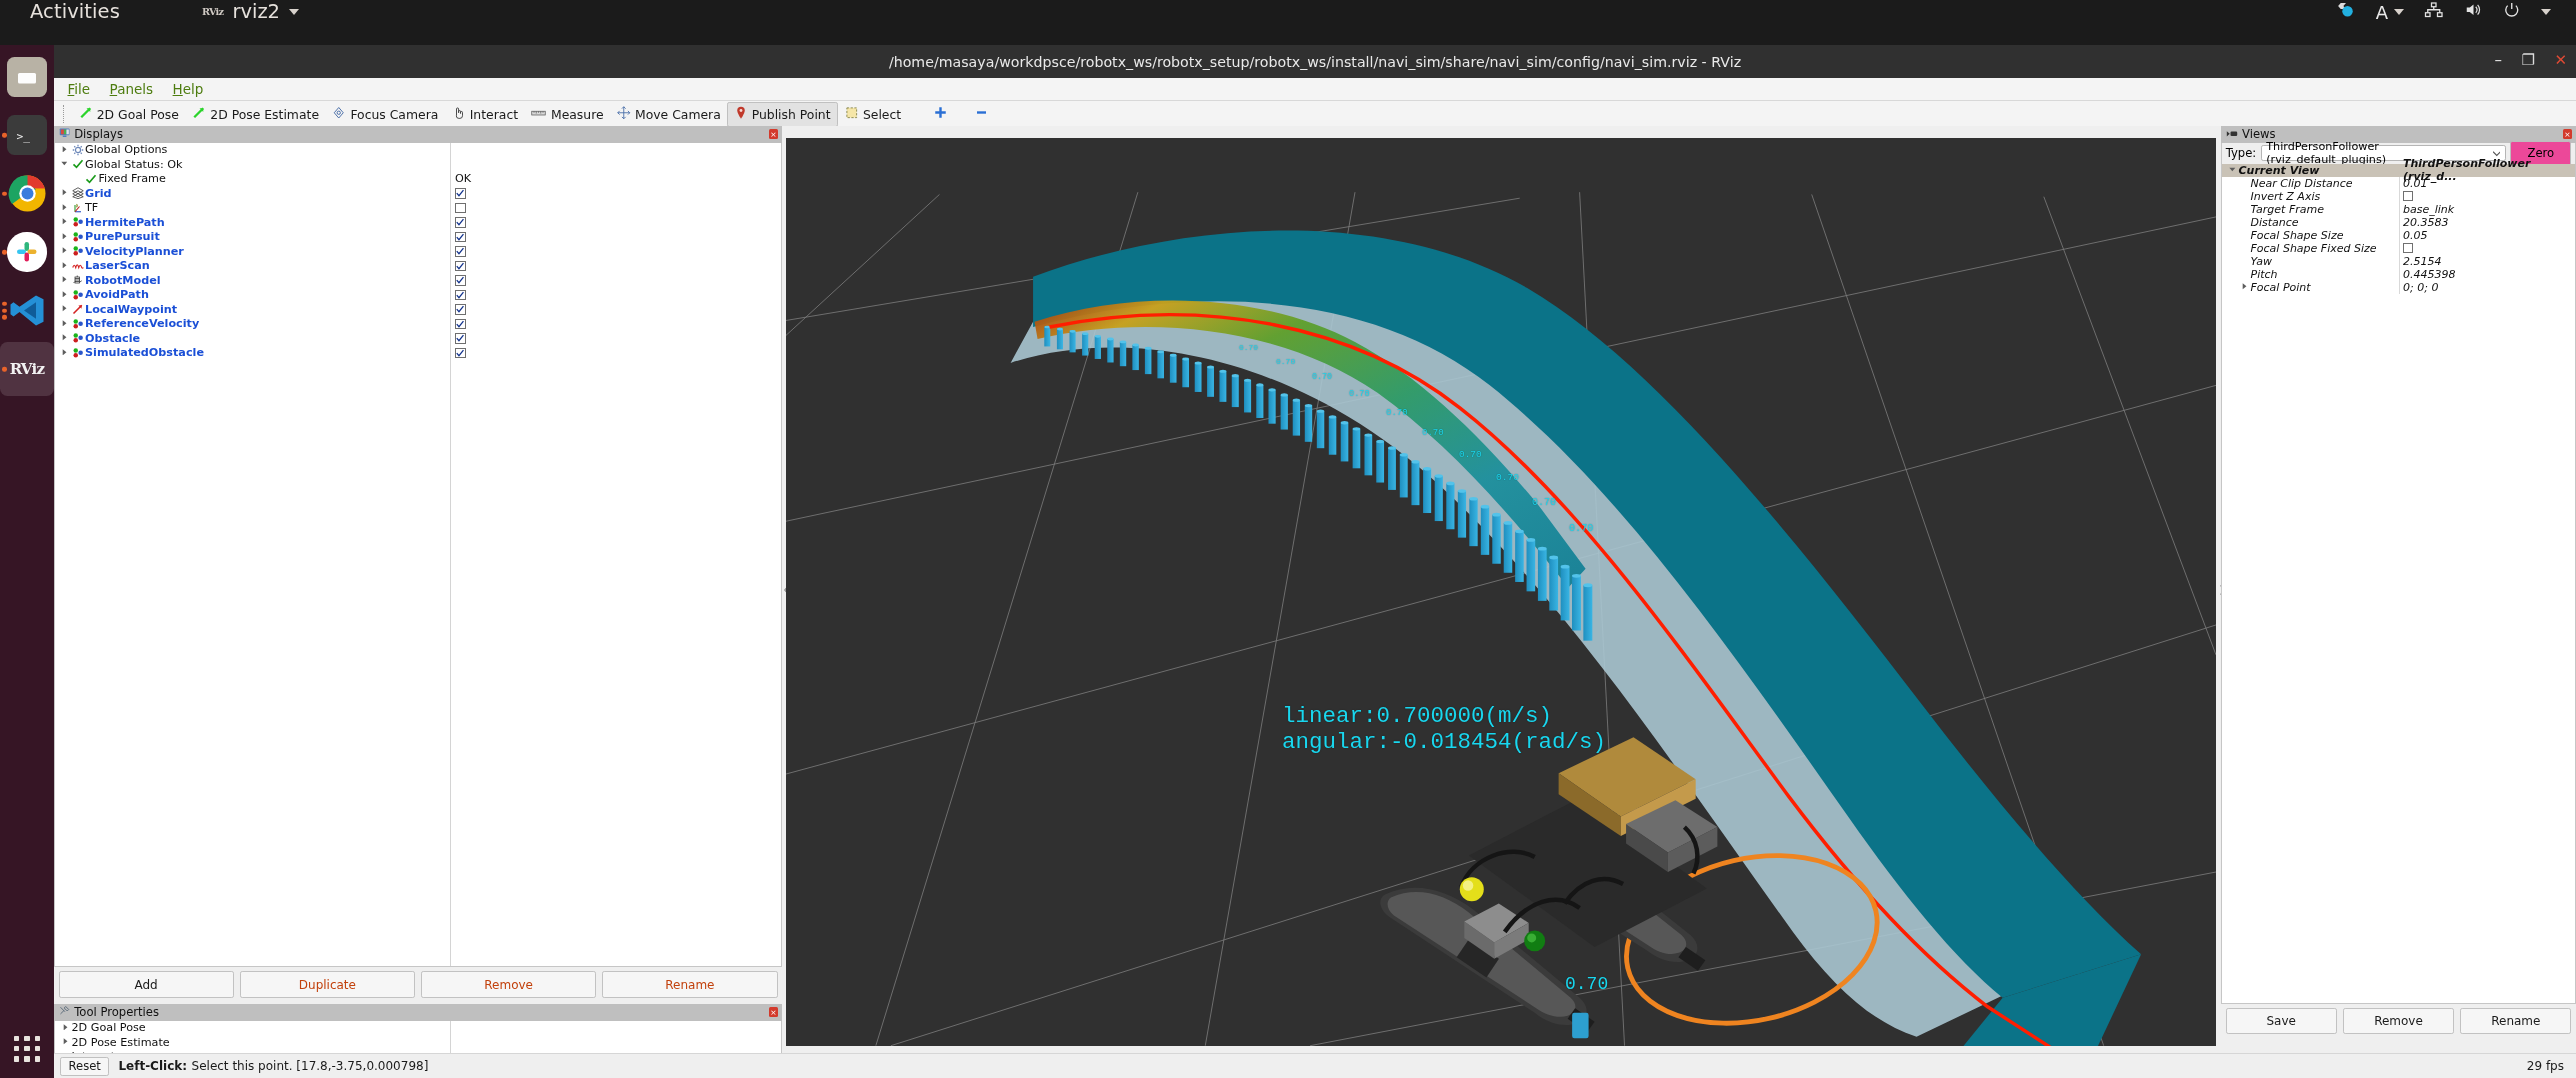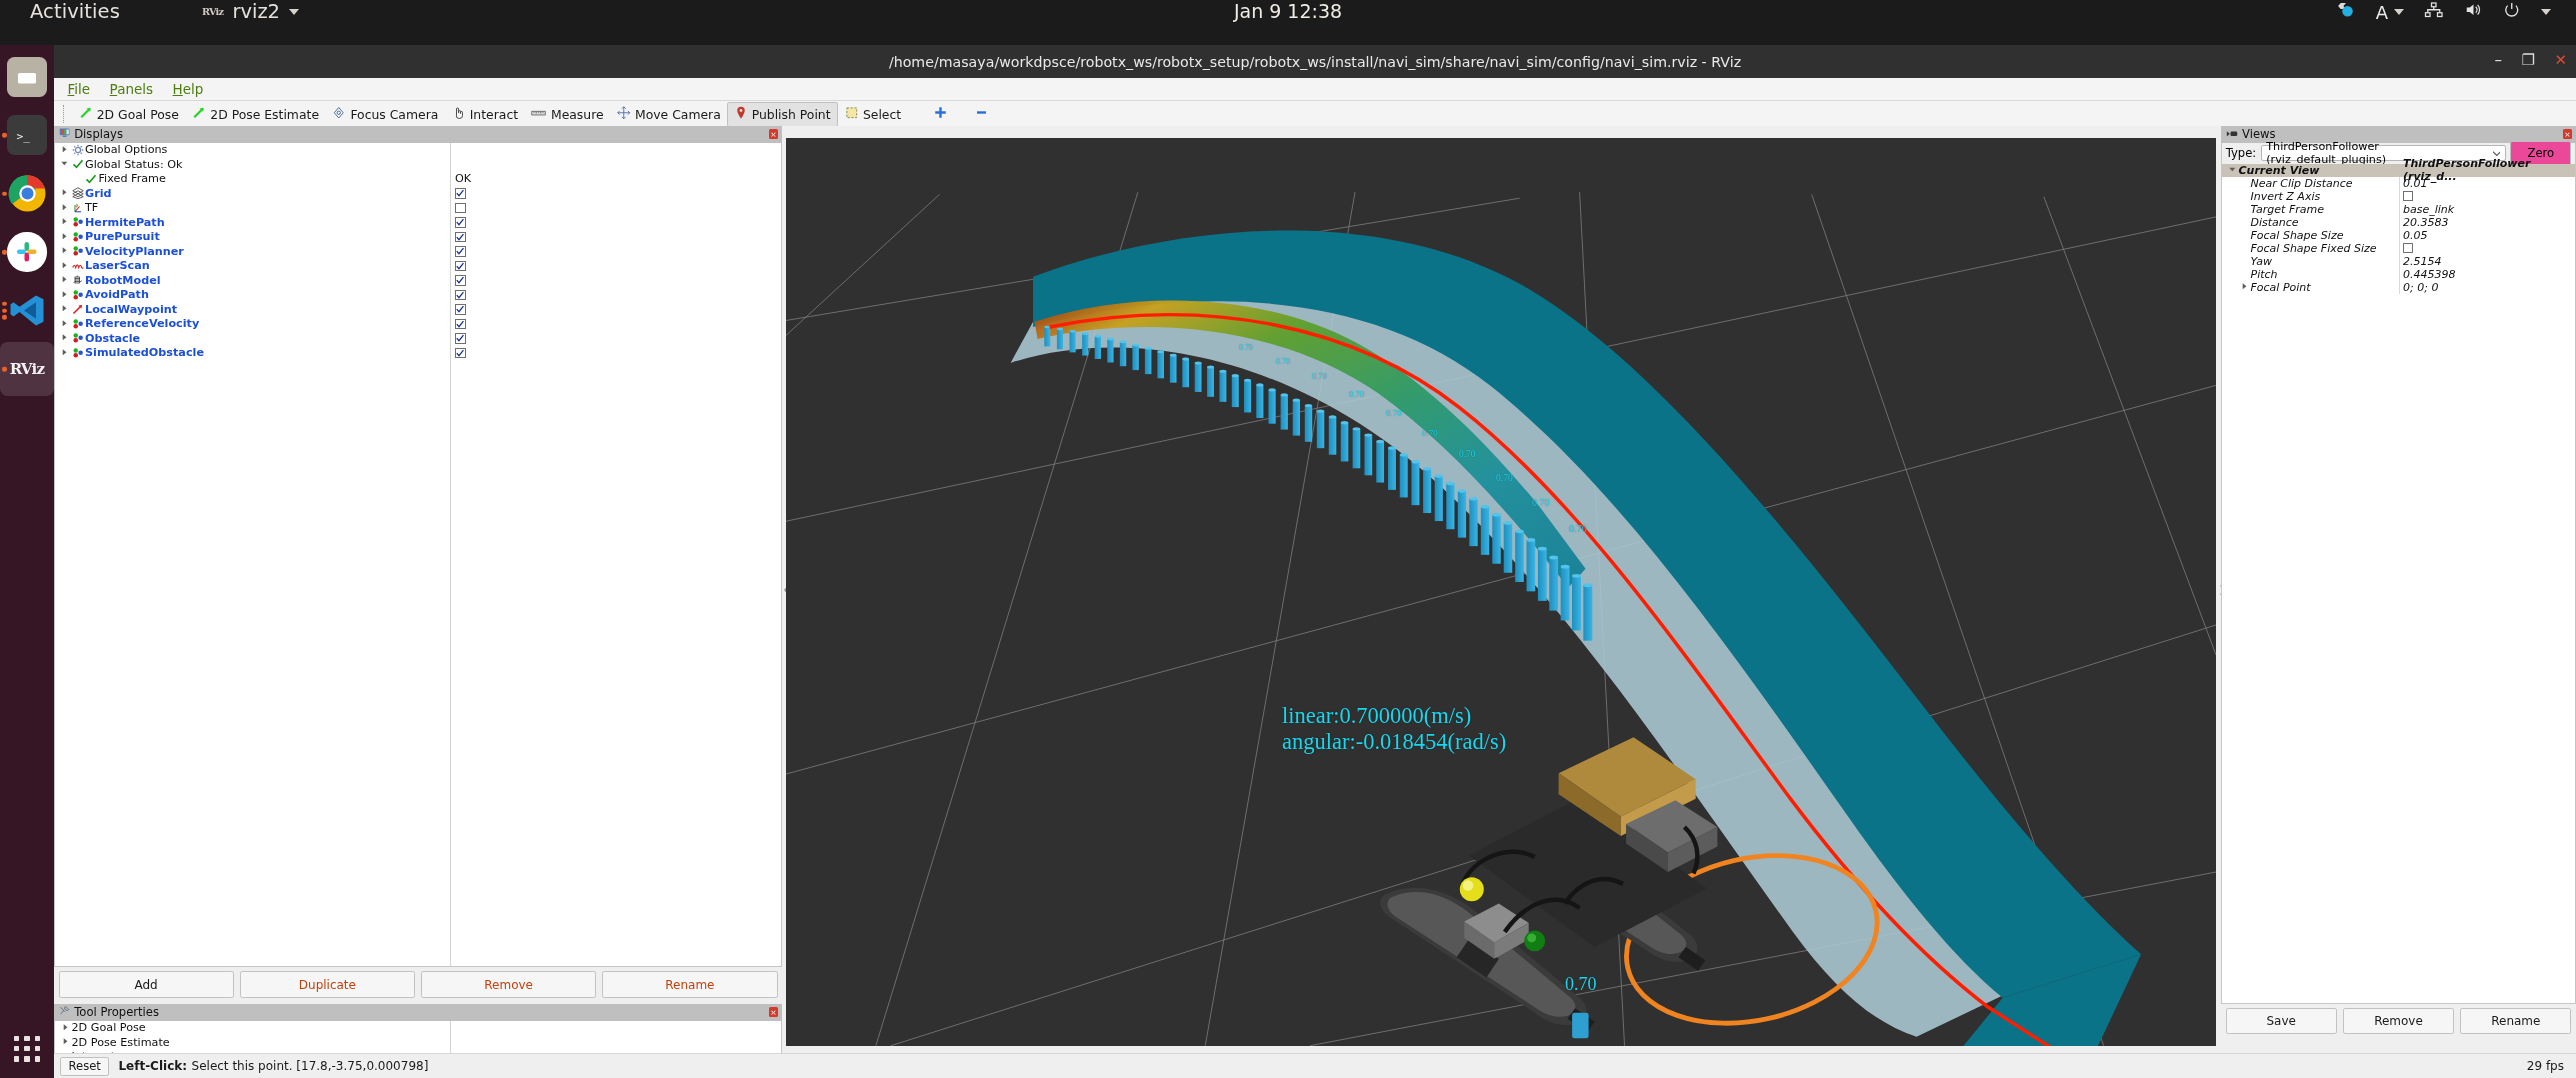--- a/index.html
+++ b/index.html
@@ -92,21 +92,21 @@
   .flatbtn.disabled { color:#c2410c; }
 
   #toolprops { position:absolute; left:0; top:878px; width:728px; height:49px; }
   #toolpropsbody { position:absolute; left:0; top:16.5px; width:728px; height:82px;
      background:#fff; border:0.7px solid #c6c6c6; border-top:none; }
 
   
   #render { position:absolute; left:732px; top:12px; width:1430px; height:908px;
      background:#303030; overflow:hidden; }
   #renderSvg { position:absolute; left:0; top:0; }
-  .veltext { position:absolute; color:#19d7ef; font-size:22.5px; font-family:Liberation Serif, serif;
+  .veltext { position:absolute; color:#19d7ef; font-size:22.5px; font-family:Liberation Mono, monospace;
      text-shadow:0 0 1.5px rgba(0,0,0,.4); white-space:nowrap; }
 
   .splitter { position:absolute; width:10.5px; background:#efefef; display:flex;
      align-items:center; justify-content:center; color:#7b7b7b; font-size:9px; }
 
   
   #rightpanel { position:absolute; left:2167px; top:0; width:355px; height:927px; }
   #viewsbody { position:absolute; left:0; top:16.5px; width:355px; height:861px;
      background:#fff; border:0.7px solid #c6c6c6; border-top:none; }
   #typerow { height:21px; display:flex; align-items:center; gap:4.5px; padding:2.2px 3.7px;
@@ -139,21 +139,20 @@
 </head>
 <body>
 
 <div id="topbar">
   <div id="activities">Activities</div>
   <div id="appind">
     <span class="rvizminilogo">RViz</span>
     <span>rviz2</span>
     <span class="caret"></span>
   </div>
-  <div id="clock">Jan 9  12:38</div>
   <div id="tray">
     <span class="trayico">
       <svg width="19.5" height="19.5" viewBox="0 0 26 26">
           <path d="M5 4 L12 4 L8.5 8 L12 12 L5 12 L1.5 8 Z" fill="#dcdcdc"></path>
           <circle cx="14" cy="15" r="7" fill="#22b0e0"></circle>
         </svg>
     </span>
     <span class="trayico" style="display:flex;align-items:center;gap:6px;">
       <span style="font-size:18px;color:#e9e9e9;">A</span>
       <span class="caret"></span>

